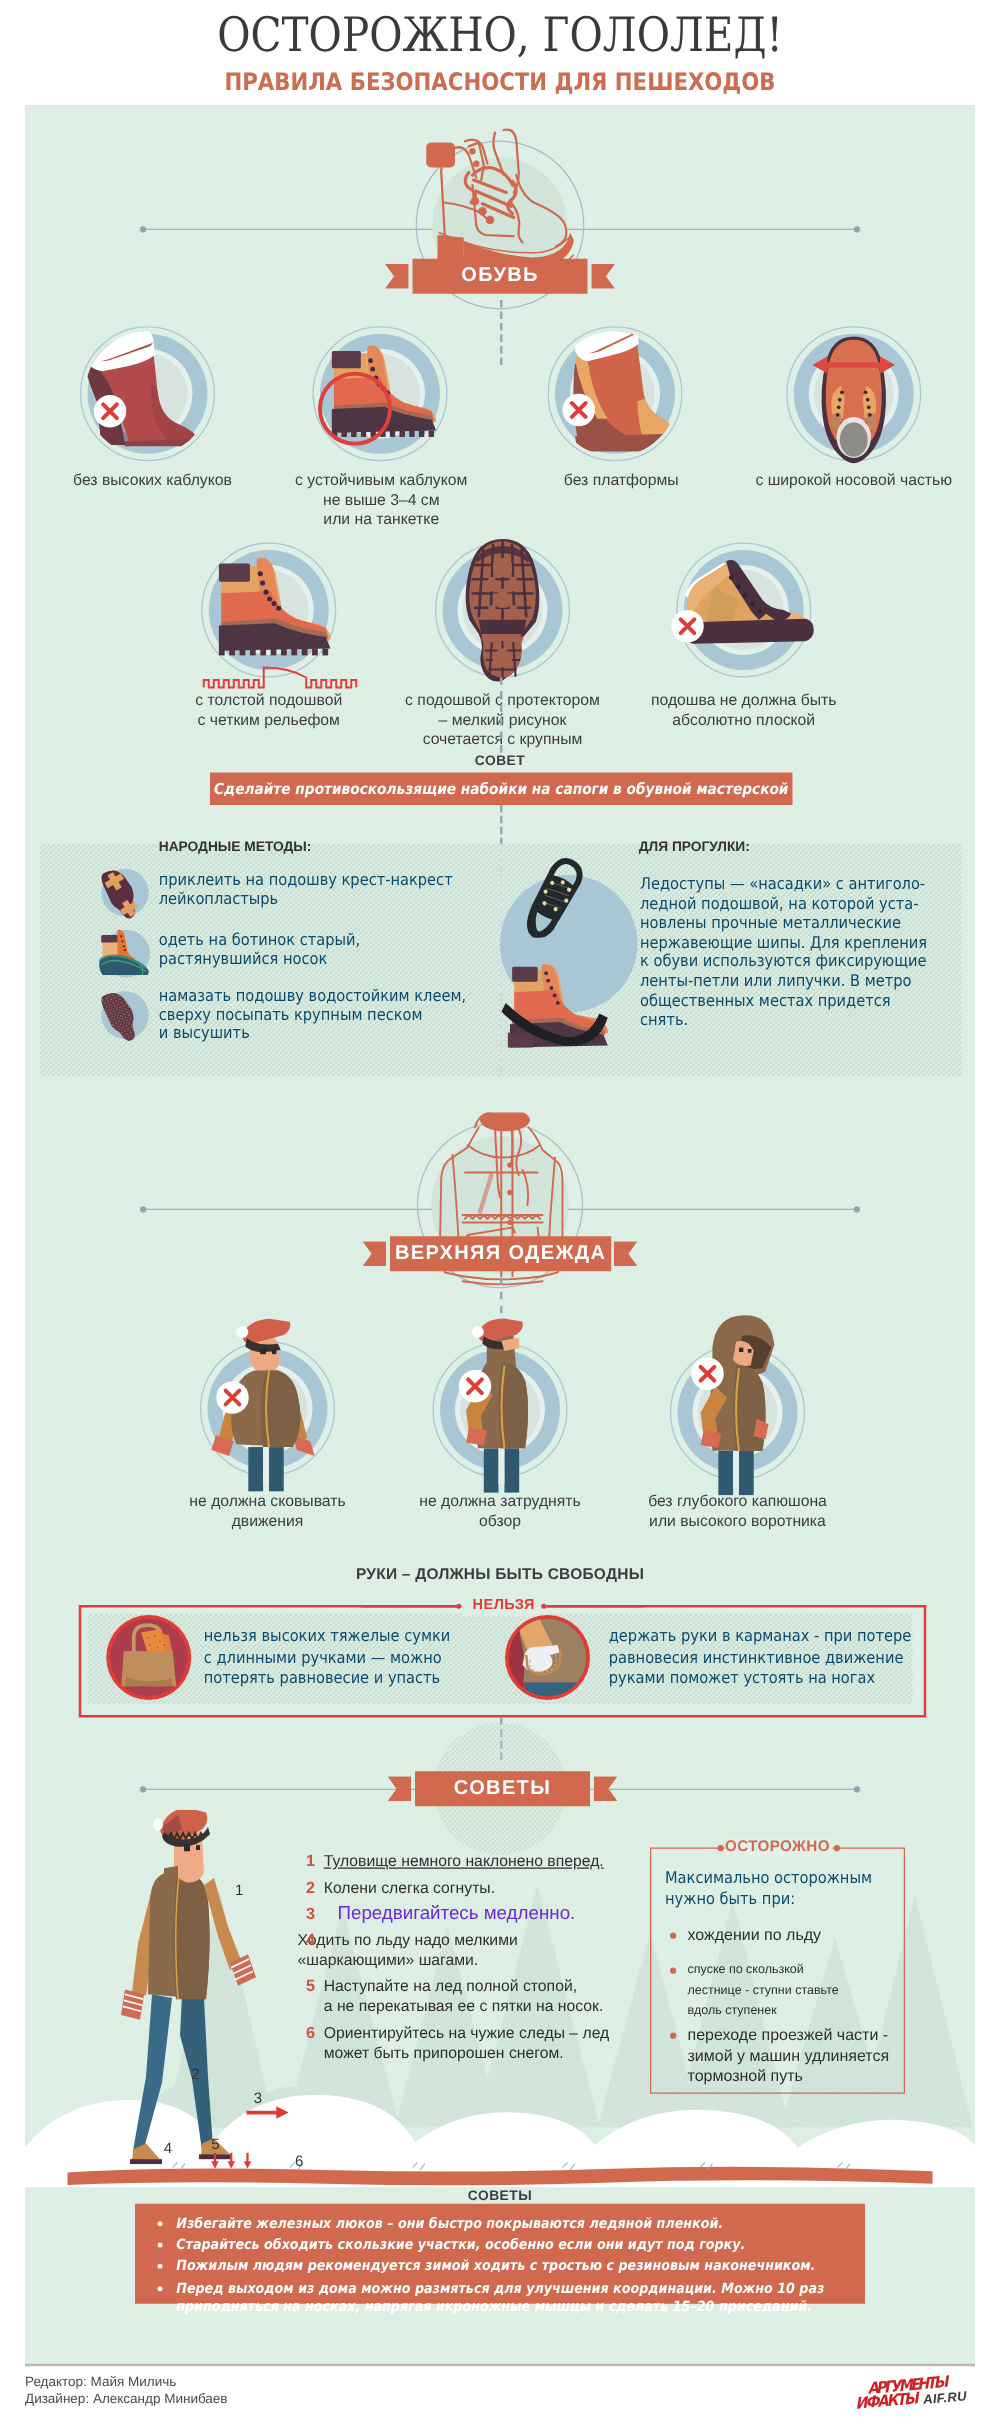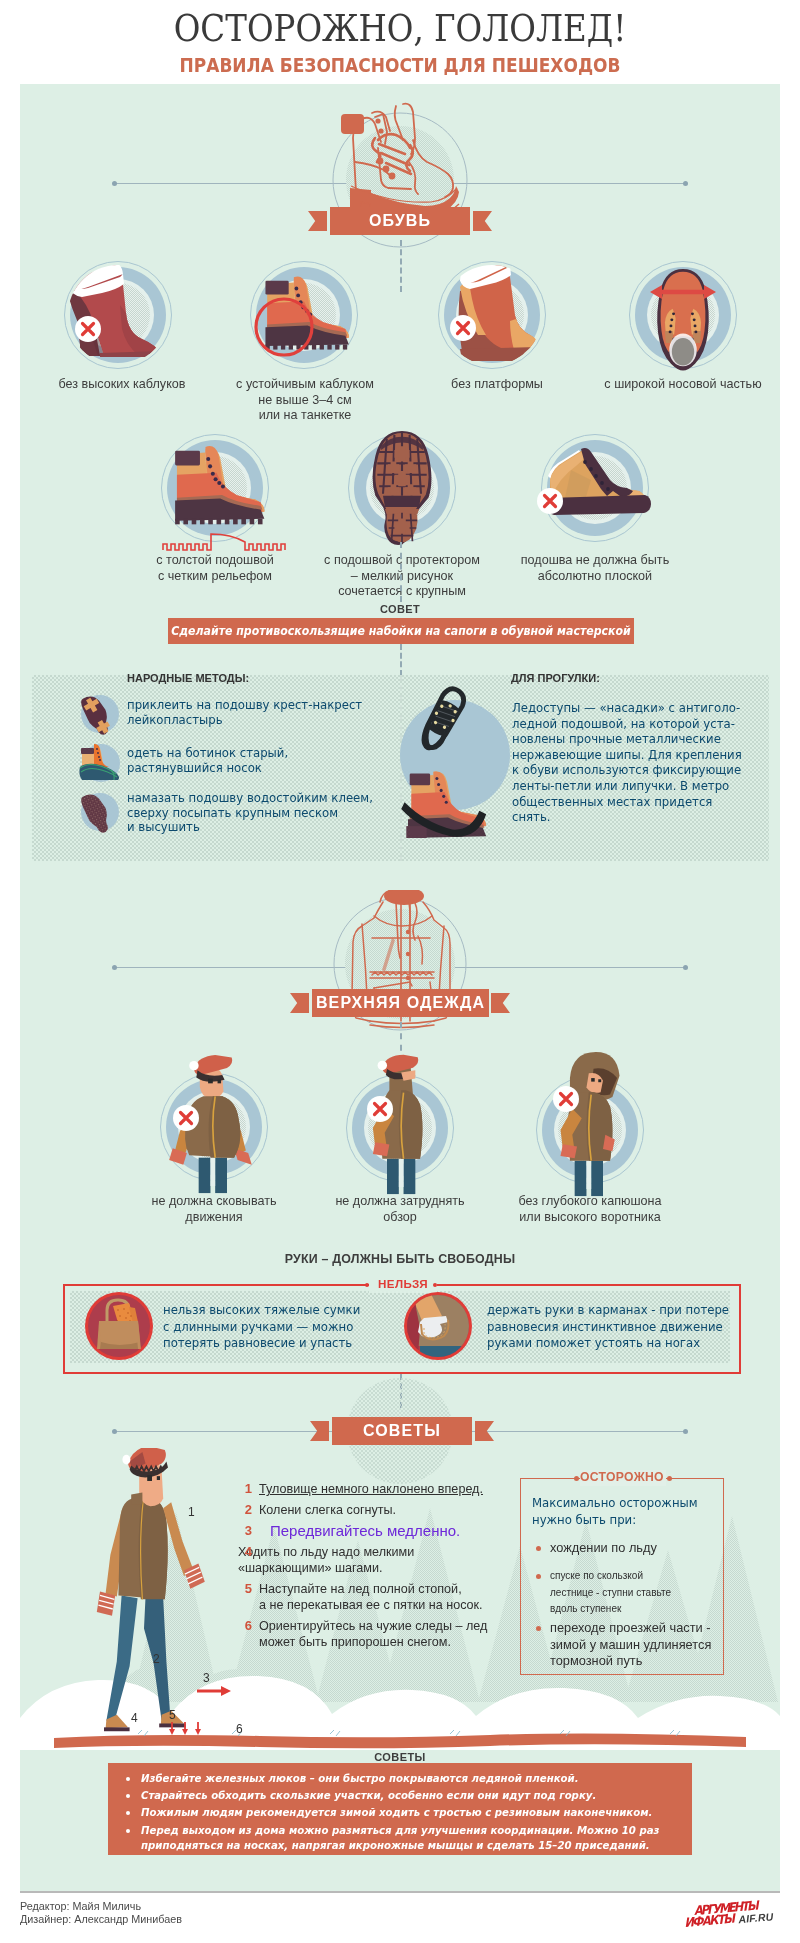--- a/index.html
+++ b/index.html
@@ -924,21 +924,21 @@
 вдоль ступенек</span>
   </div>
   <div style="position:absolute;left:536px;top:1620px;width:190px;">
     <span style="position:absolute;left:0;top:6px;width:5px;height:5px;border-radius:50%;background:#d0694e;"></span>
     <span style="display:block;margin-left:14px;font-size:12.8px;color:#2f2f2f;line-height:16.5px;white-space:pre-line;">переходе проезжей части -
 зимой у машин удлиняется
 тормозной путь</span>
   </div>
 
   <div style="position:absolute;left:300px;top:1751px;width:200px;text-align:center;font-size:11px;font-weight:bold;color:#3d3d3d;letter-spacing:0.4px;">СОВЕТЫ</div>
-  <div style="position:absolute;left:108px;top:1763px;width:584px;height:92px;background:#d0694e;">
+  <div style="position:absolute;left:108px;top:1763px;width:584px;height:80px;background:#d0694e;">
     <div style="position:relative;margin:8px 0 0 18px;">
       <span style="position:absolute;left:0;top:6px;width:4px;height:4px;border-radius:50%;background:#fff;"></span>
       <span style="display:block;margin-left:15px;font-size:11.3px;font-style:italic;font-weight:bold;color:#fff;line-height:15.2px;white-space:pre-line;font-family:'DejaVu Sans Condensed','Liberation Sans',sans-serif;">Избегайте железных люков – они быстро покрываются ледяной пленкой.</span>
     </div>
     <div style="position:relative;margin:2px 0 0 18px;">
       <span style="position:absolute;left:0;top:6px;width:4px;height:4px;border-radius:50%;background:#fff;"></span>
       <span style="display:block;margin-left:15px;font-size:11.3px;font-style:italic;font-weight:bold;color:#fff;line-height:15.2px;white-space:pre-line;font-family:'DejaVu Sans Condensed','Liberation Sans',sans-serif;">Старайтесь обходить скользкие участки, особенно если они идут под горку.</span>
     </div>
     <div style="position:relative;margin:2px 0 0 18px;">
       <span style="position:absolute;left:0;top:6px;width:4px;height:4px;border-radius:50%;background:#fff;"></span>

